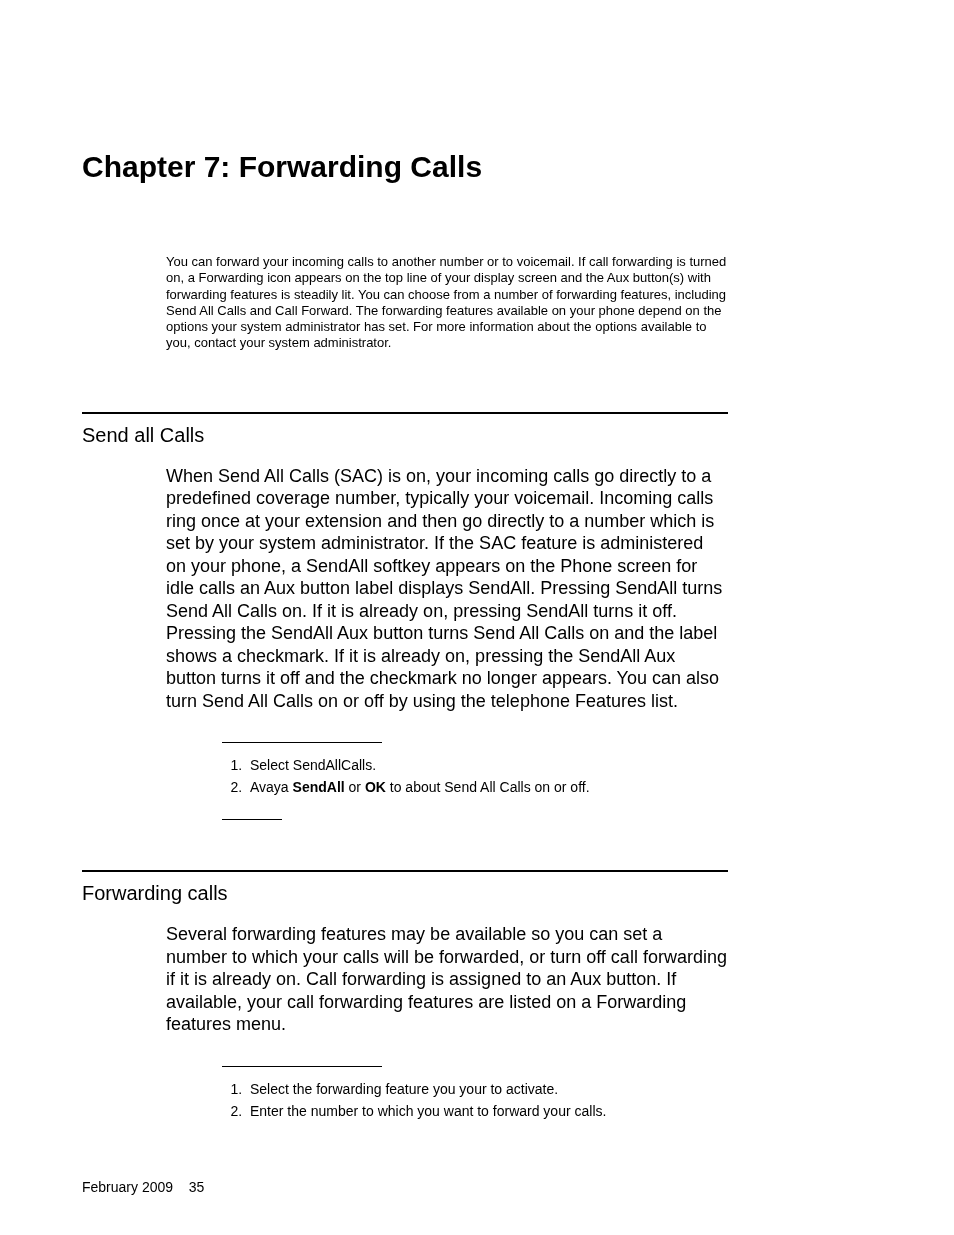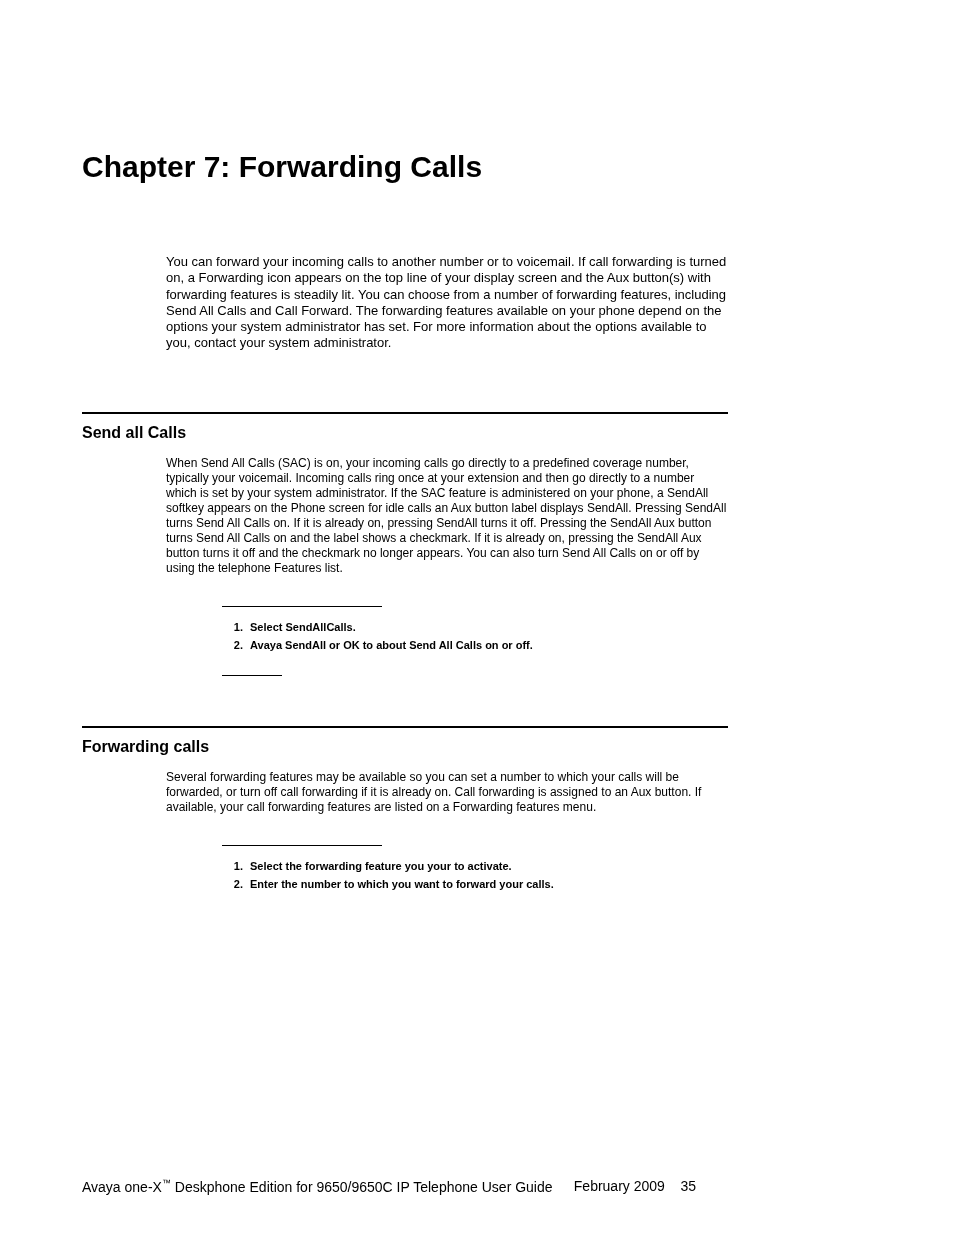--- a/index.html
+++ b/index.html
@@ -26,46 +26,45 @@
     font-size: 13px;
     line-height: 1.25;
     margin-bottom: 60px;
   }
   .section-rule {
     border: none;
     border-top: 2px solid #000;
     margin: 0;
   }
   .section-heading {
-    font-size: 16px;
-    font-weight: bold;
+    font-size: 20px;
+    font-weight: normal;
     margin: 10px 0 14px 0;
   }
   .section-para {
     margin-left: 84px;
-    font-size: 12px;
+    font-size: 18px;
     line-height: 1.25;
   }
   .small-rule {
     border: none;
     border-top: 1.5px solid #000;
     width: 160px;
     margin: 30px 0 14px 140px;
   }
   .tiny-rule {
     border: none;
     border-top: 1.5px solid #000;
     width: 60px;
     margin: 24px 0 0 140px;
   }
   ol.steps {
     margin: 0 0 0 140px;
     padding-left: 24px;
-    font-size: 11px;
-    font-weight: bold;
+    font-size: 14px;
   }
   ol.steps li {
     margin-bottom: 6px;
     padding-left: 4px;
   }
   .footer {
     position: absolute;
     bottom: 40px;
     left: 82px;
     right: 82px;
@@ -110,20 +109,17 @@
   <p class="section-para">Several forwarding features may be available so you can set a number to which your calls will be forwarded, or turn off call forwarding if it is already on. Call forwarding is assigned to an Aux button. If available, your call forwarding features are listed on a Forwarding features menu.</p>
 
   <hr class="small-rule">
   <ol class="steps">
     <li>Select the forwarding feature you your to activate.</li>
     <li>Enter the number to which you want to forward your calls.</li>
   </ol>
 
   <div class="footer">
     <div>
-      <span>Avaya one-X</span><span class="tm">™</span><span> Deskphone Edition for 9650/9650C IP Telephone User Guide</span>
-    </div>
-    <div>
       <span>February 2009</span>&nbsp;&nbsp;&nbsp;&nbsp;<span>35</span>
     </div>
   </div>
 
 </div>
 
 </body></html>

